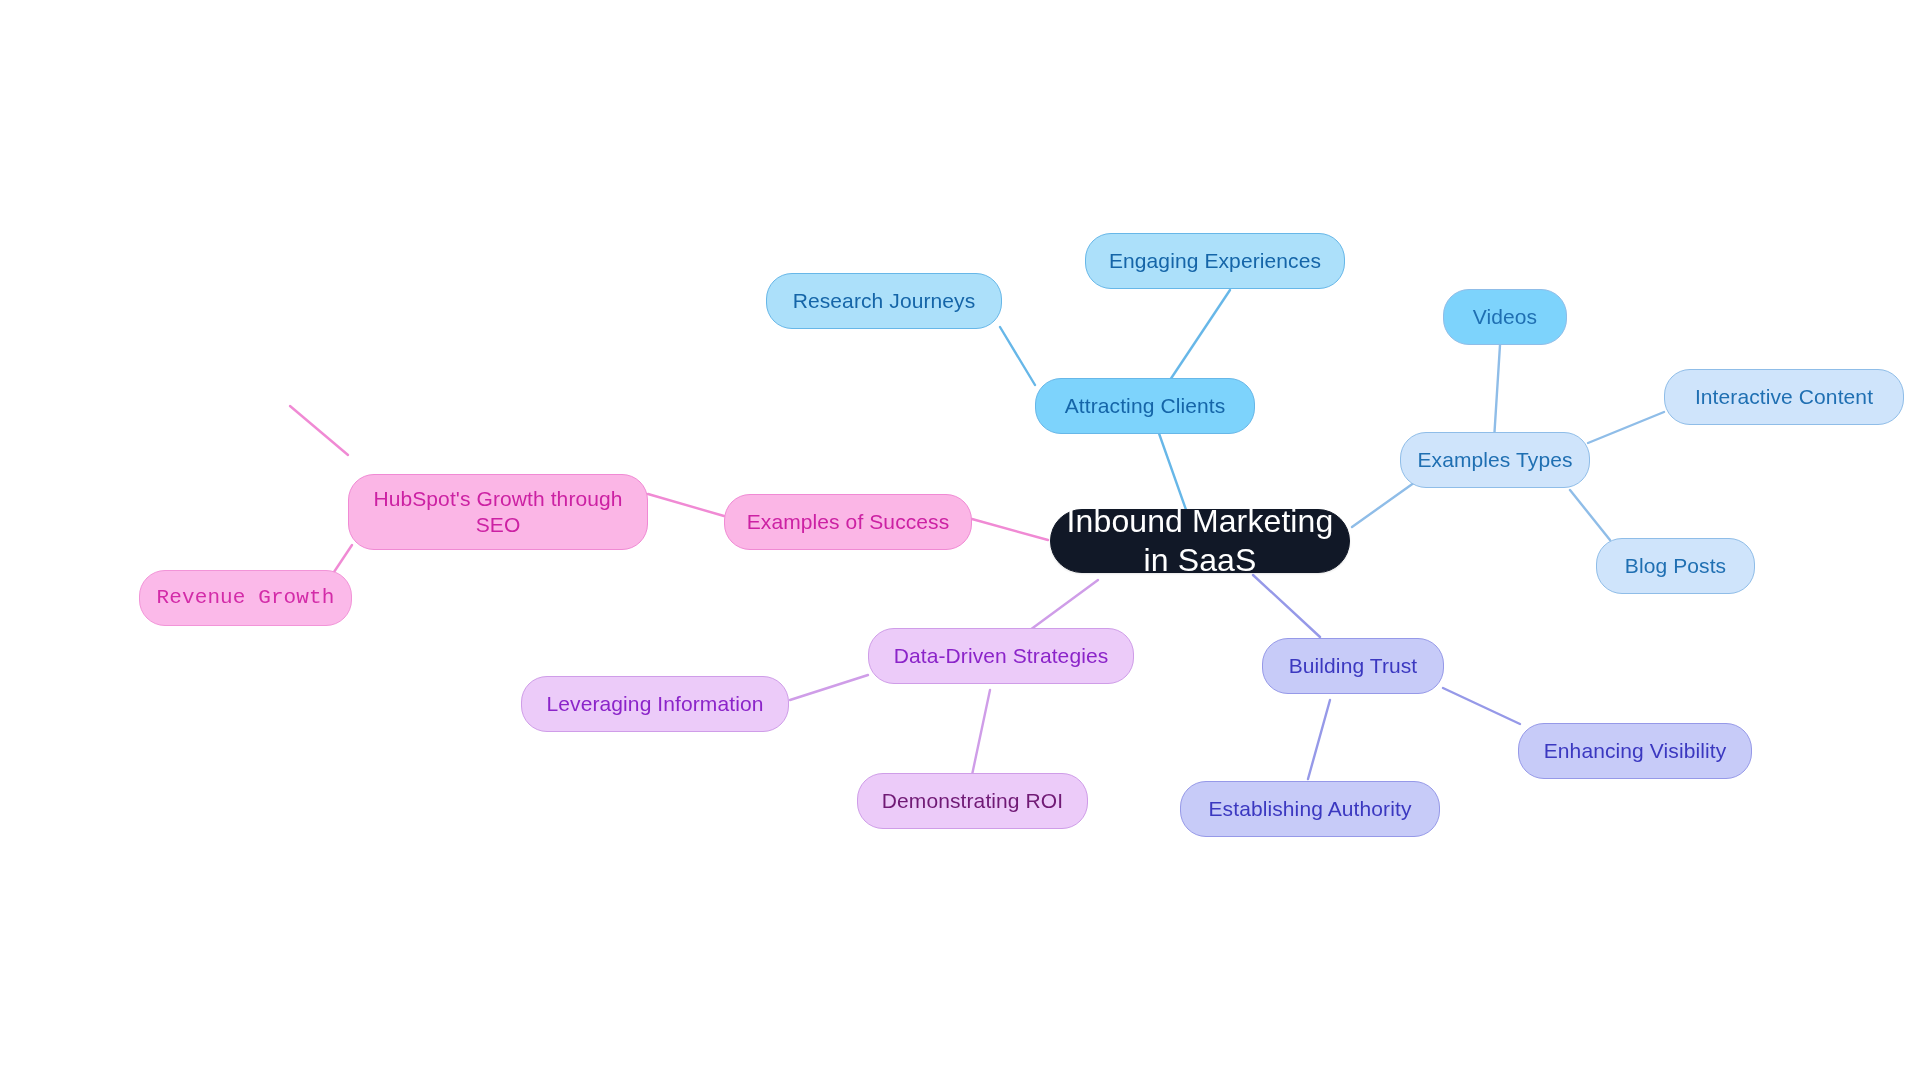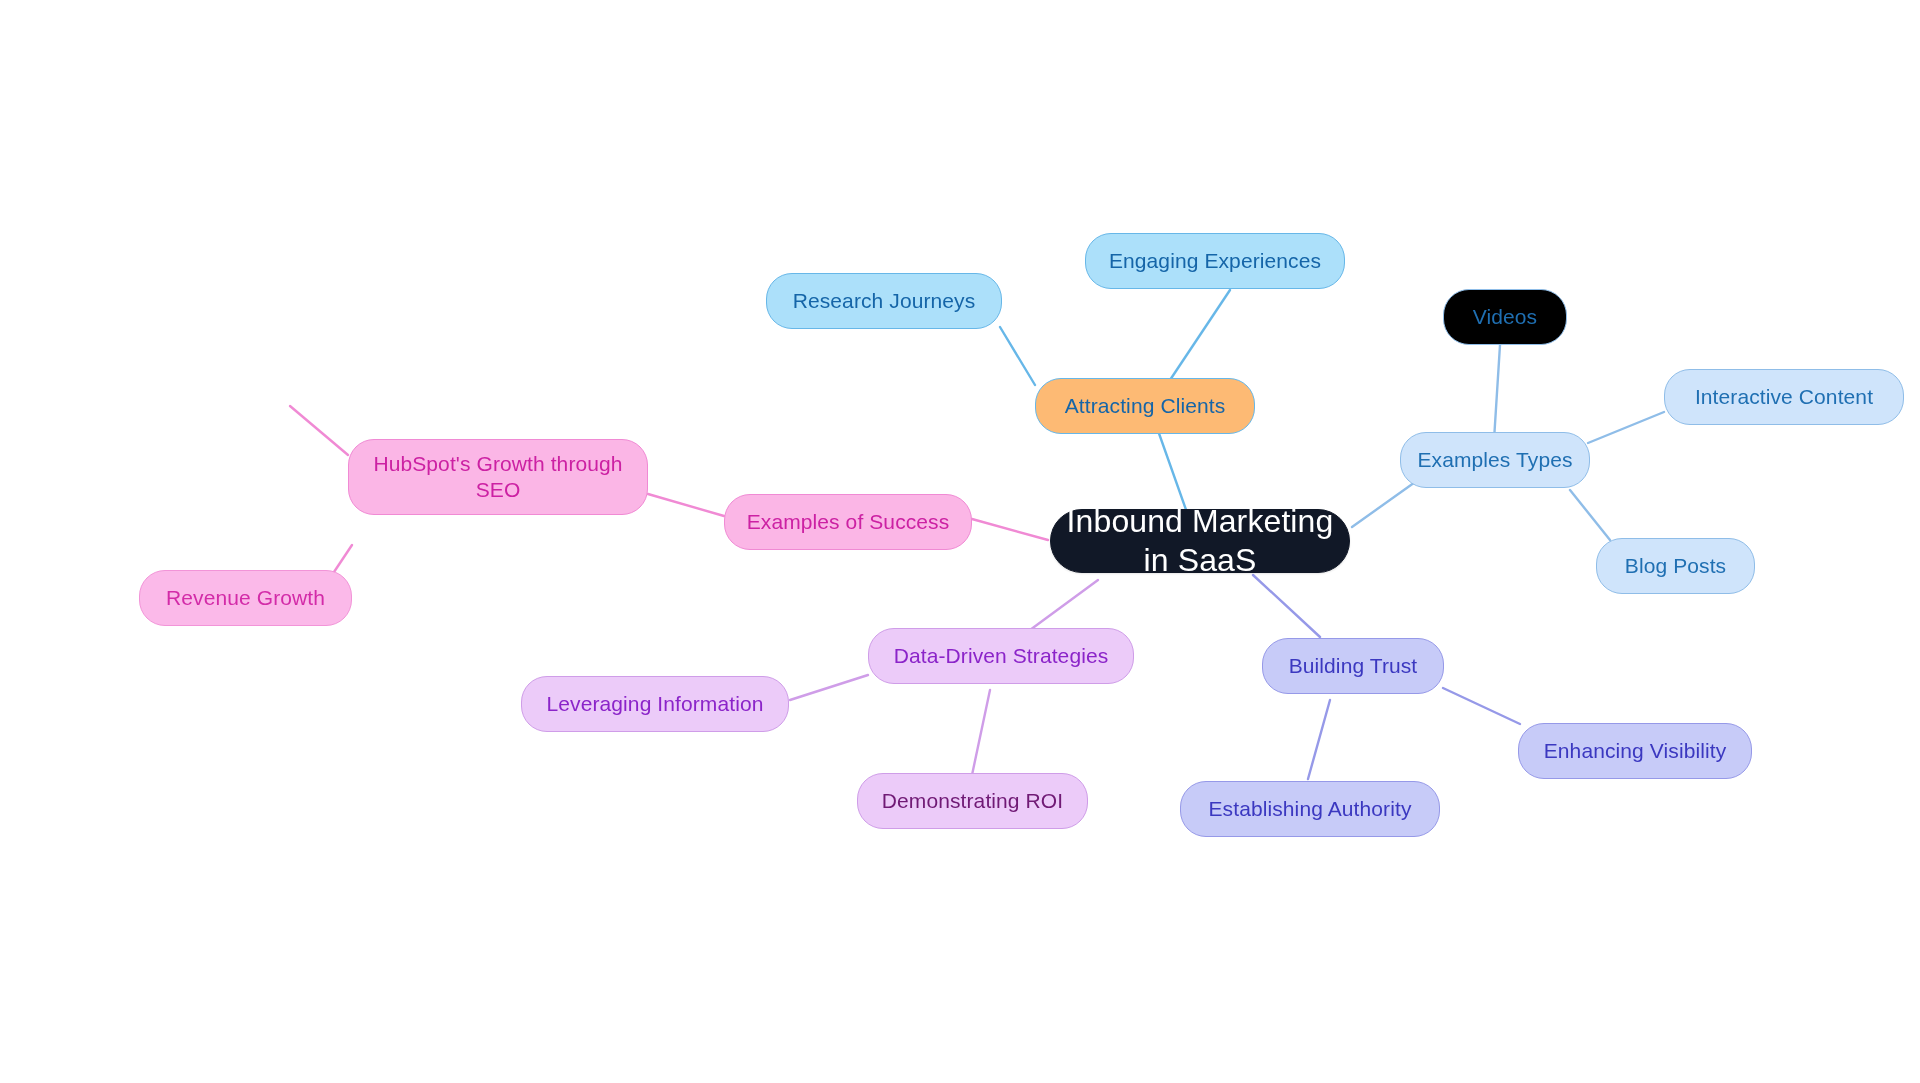--- a/index.html
+++ b/index.html
@@ -103,34 +103,34 @@
 
     <path d="M 348,455 L 290,406" stroke="#f08ad4" stroke-width="2.4" fill="none" stroke-linecap="round"></path>
 
     <path d="M 352,545 L 330,578" stroke="#f08ad4" stroke-width="2.4" fill="none" stroke-linecap="round"></path>
   </svg>
 
   <div class="node node-root" style="left:1050px; top:509px; width:300px; height:64px; background:#111827; color:#ffffff; border-color:#111827;">
     <span class="node-label">Inbound Marketing in SaaS</span>
   </div>
 
-  <div class="node node-branch" style="left:1035px; top:378px; width:220px; height:56px; background:#fdba74; color:#1565a8; border-color:#67b7e8;">
+  <div class="node node-branch" style="left:1035px; top:378px; width:220px; height:56px; background:#7dd3fc; color:#1565a8; border-color:#67b7e8;">
     <span class="node-label">Attracting Clients</span>
   </div>
   <div class="node node-leaf" style="left:766px; top:273px; width:236px; height:56px; background:#ace0fa; color:#1565a8; border-color:#67b7e8;">
     <span class="node-label">Research Journeys</span>
   </div>
   <div class="node node-leaf" style="left:1085px; top:233px; width:260px; height:56px; background:#ace0fa; color:#1565a8; border-color:#67b7e8;">
     <span class="node-label">Engaging Experiences</span>
   </div>
 
   <div class="node node-branch" style="left:1400px; top:432px; width:190px; height:56px; background:#cfe4fb; color:#1f6fb2; border-color:#8fbde8;">
     <span class="node-label">Examples Types</span>
   </div>
-  <div class="node node-leaf" style="left:1443px; top:289px; width:124px; height:56px; background:#000000; color:#1f6fb2; border-color:#8fbde8;">
+  <div class="node node-leaf" style="left:1443px; top:289px; width:124px; height:56px; background:#7dd3fc; color:#1f6fb2; border-color:#8fbde8;">
     <span class="node-label">Videos</span>
   </div>
   <div class="node node-leaf" style="left:1664px; top:369px; width:240px; height:56px; background:#cfe4fb; color:#1f6fb2; border-color:#8fbde8;">
     <span class="node-label">Interactive Content</span>
   </div>
   <div class="node node-leaf" style="left:1596px; top:538px; width:159px; height:56px; background:#cfe4fb; color:#1f6fb2; border-color:#8fbde8;">
     <span class="node-label">Blog Posts</span>
   </div>
 
   <div class="node node-branch" style="left:1262px; top:638px; width:182px; height:56px; background:#c7cbf8; color:#3b38c0; border-color:#9699e8;">
@@ -149,21 +149,21 @@
   <div class="node node-branch" style="left:868px; top:628px; width:266px; height:56px; background:#eccbf9; color:#8b24c9; border-color:#cf9de8;">
     <span class="node-label">Data-Driven Strategies</span>
   </div>
   <div class="node node-leaf" style="left:857px; top:773px; width:231px; height:56px; background:#eccbf9; color:#701a75; border-color:#cf9de8;">
     <span class="node-label">Demonstrating ROI</span>
   </div>
 
   <div class="node node-branch" style="left:724px; top:494px; width:248px; height:56px; background:#fbb6e6; color:#cc21a3; border-color:#f08ad4;">
     <span class="node-label">Examples of Success</span>
   </div>
-  <div class="node node-leaf" style="left:348px; top:439px; width:300px; height:76px; background:#fbb6e6; color:#cc21a3; border-color:#f08ad4;">
+  <div class="node node-leaf" style="left:348px; top:474px; width:300px; height:76px; background:#fbb6e6; color:#cc21a3; border-color:#f08ad4;">
     <span class="node-label">HubSpot's Growth through
 SEO</span>
   </div>
-  <div class="node node-leaf" style="left:139px; top:570px; width:213px; height:56px; background:#fbb9e9; color:#d32ba8; border-color:#f294d8;">
+  <div class="node node-leaf" style="left:139px; top:570px; width:213px; height:56px; background:#fbb9e9; color:#d32ba8; border-color:#f294d8;font-family:Liberation Mono, monospace;">
     <span class="node-label">Revenue Growth</span>
   </div>
 
 </div>
 
 </body></html>

